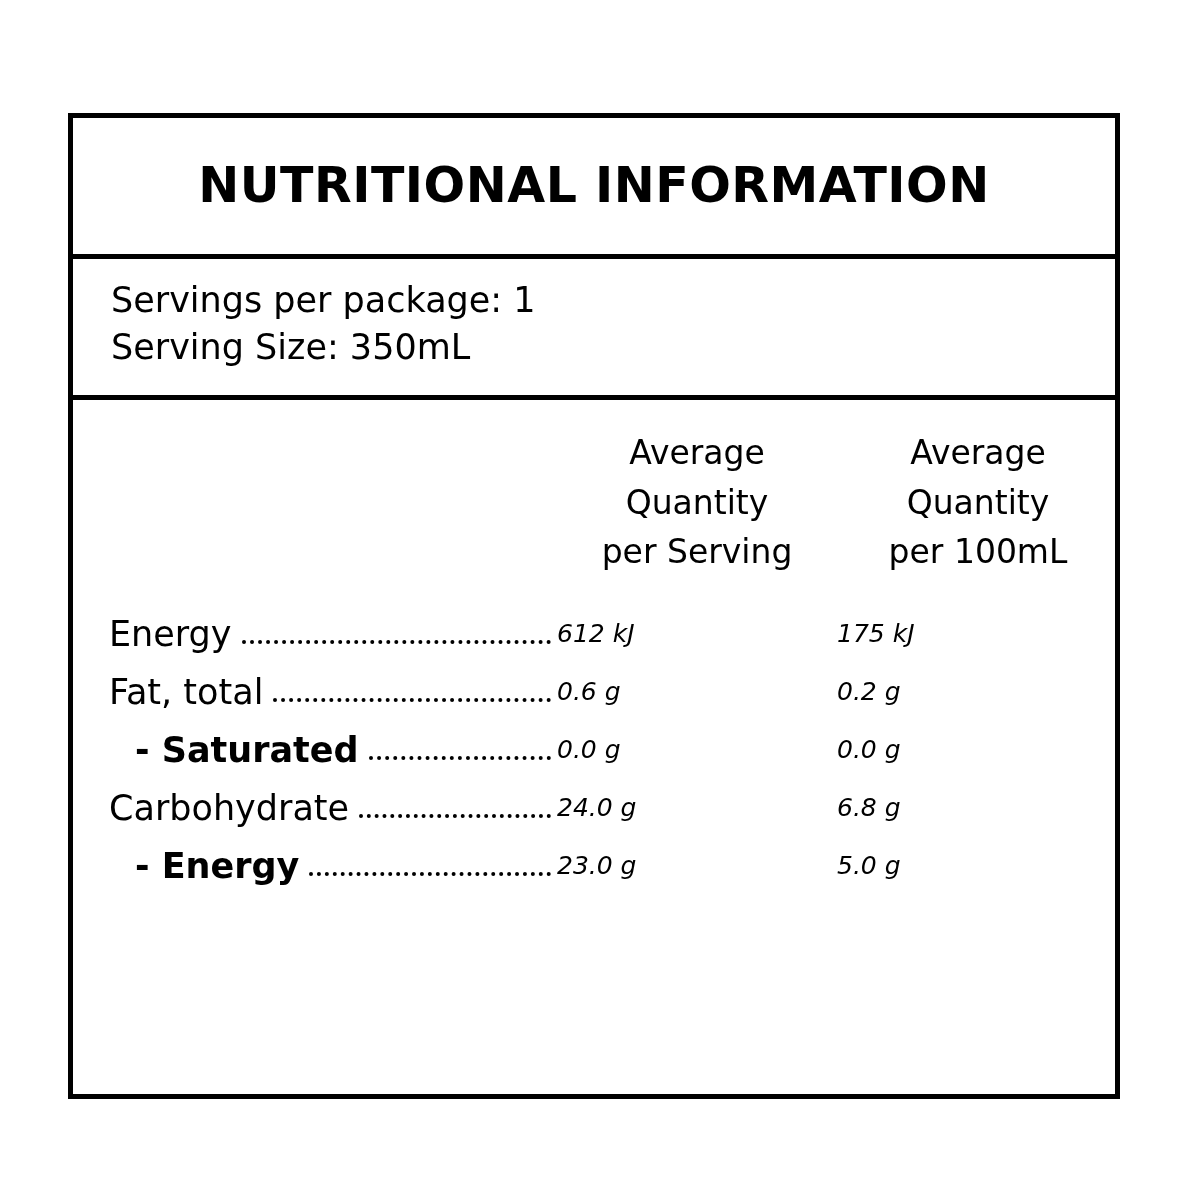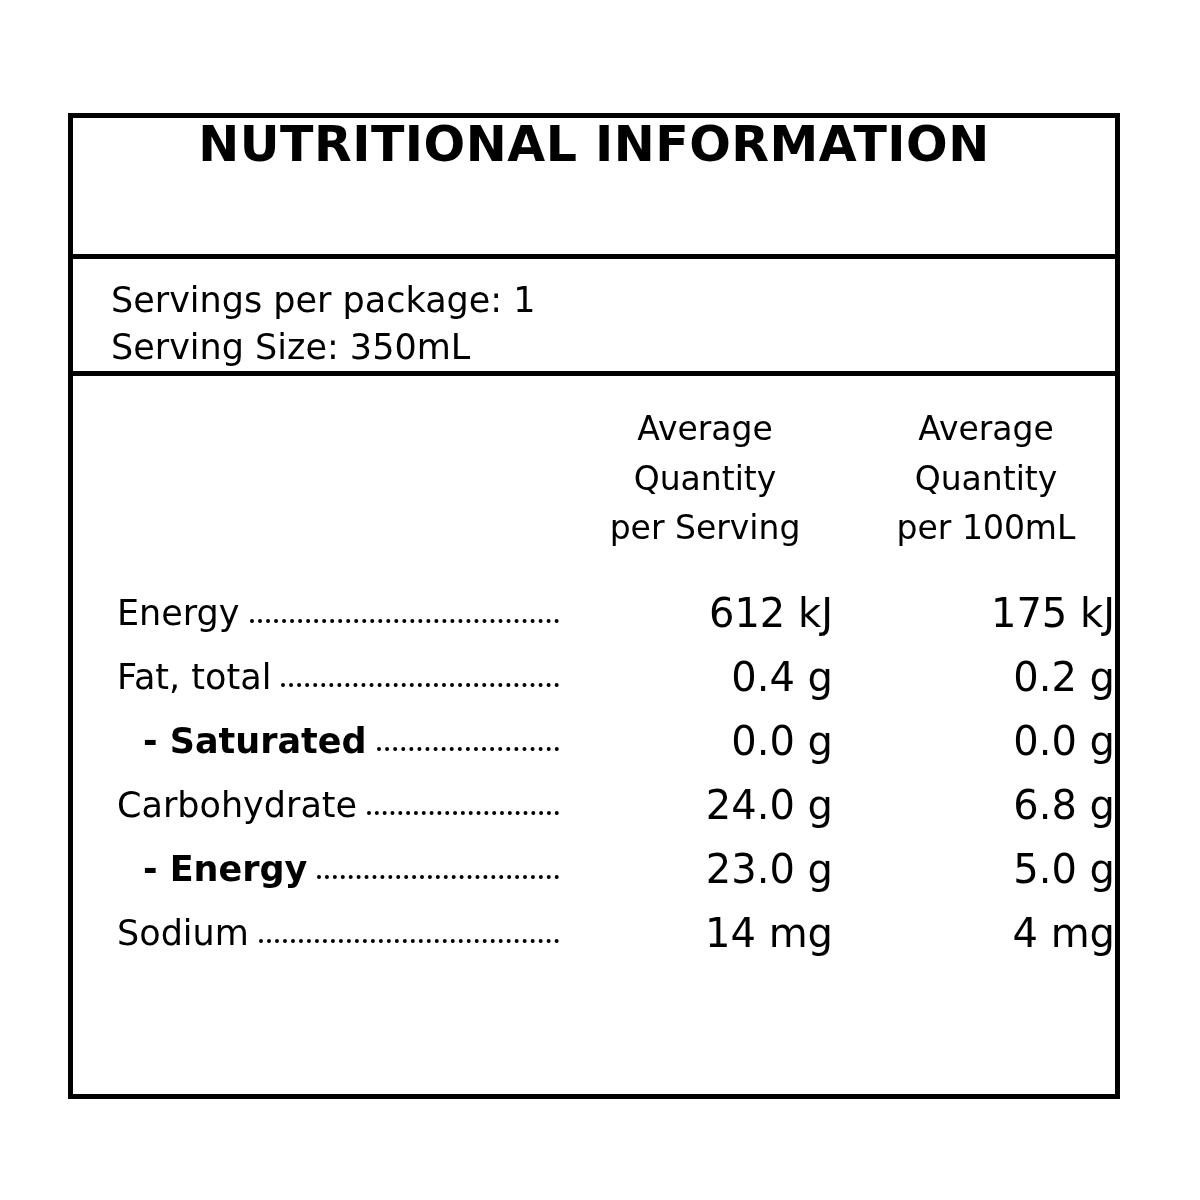--- a/index.html
+++ b/index.html
@@ -20,46 +20,47 @@
     height: 986px;
     border: 5px solid #000000;
     box-sizing: border-box;
     background: #ffffff;
   }
 
   .title-row {
     height: 136px;
     border-bottom: 5px solid #000000;
     display: flex;
+    align-items: center;
     justify-content: center;
   }
 
   .title {
     font-size: 49px;
     font-weight: 700;
     letter-spacing: 0.5px;
     text-align: center;
     line-height: 1.1;
   }
 
   .servings-row {
-    height: 117px;
+    height: 141px;
     border-bottom: 5px solid #000000;
     padding: 18px 0 0 38px;
     box-sizing: border-box;
   }
 
   .servings-line {
     font-size: 35px;
     line-height: 1.35;
     white-space: nowrap;
   }
 
   .table-area {
-    padding: 22px 0 0 12px;
+    padding: 22px 0 0 4px;
   }
 
   table.nutri {
     width: 100%;
     border-collapse: collapse;
     table-layout: fixed;
   }
 
   table.nutri col.c-label { width: 480px; }
   table.nutri col.c-serve { width: 280px; }
@@ -102,25 +103,26 @@
     margin-right: 6px;
     min-width: 30px;
   }
 
   td.nut-label.indent {
     padding-left: 58px;
     font-weight: bold;
   }
 
   td.value {
-    font-size: 40px;
-    text-align: right;
+    font-size: 25px;
+    text-align: left;
     padding: 9px 12px 9px 0;
     white-space: nowrap;
     vertical-align: middle;
+    font-style: italic;
   }
 </style>
 </head>
 <body>
 
 <div class="panel">
 
   <div class="title-row">
     <div class="title">NUTRITIONAL INFORMATION</div>
   </div>
@@ -163,21 +165,21 @@
           <td class="value">612 kJ</td>
           <td class="value">175 kJ</td>
         </tr>
         <tr>
           <td class="nut-label">
             <div class="label-inner">
               <span class="label-text">Fat, total</span>
               <span class="leader"></span>
             </div>
           </td>
-          <td class="value">0.4 g</td>
+          <td class="value">0.6 g</td>
           <td class="value">0.2 g</td>
         </tr>
         <tr>
           <td class="nut-label indent">
             <div class="label-inner">
               <span class="label-text">- Saturated</span>
               <span class="leader"></span>
             </div>
           </td>
           <td class="value">0.0 g</td>
@@ -195,28 +197,18 @@
         </tr>
         <tr>
           <td class="nut-label indent">
             <div class="label-inner">
               <span class="label-text">- Energy</span>
               <span class="leader"></span>
             </div>
           </td>
           <td class="value">23.0 g</td>
           <td class="value">5.0 g</td>
-        </tr>
-        <tr>
-          <td class="nut-label">
-            <div class="label-inner">
-              <span class="label-text">Sodium</span>
-              <span class="leader"></span>
-            </div>
-          </td>
-          <td class="value">14 mg</td>
-          <td class="value">4 mg</td>
         </tr>
       </tbody>
     </table>
   </div>
 
 </div>
 
 </body></html>

